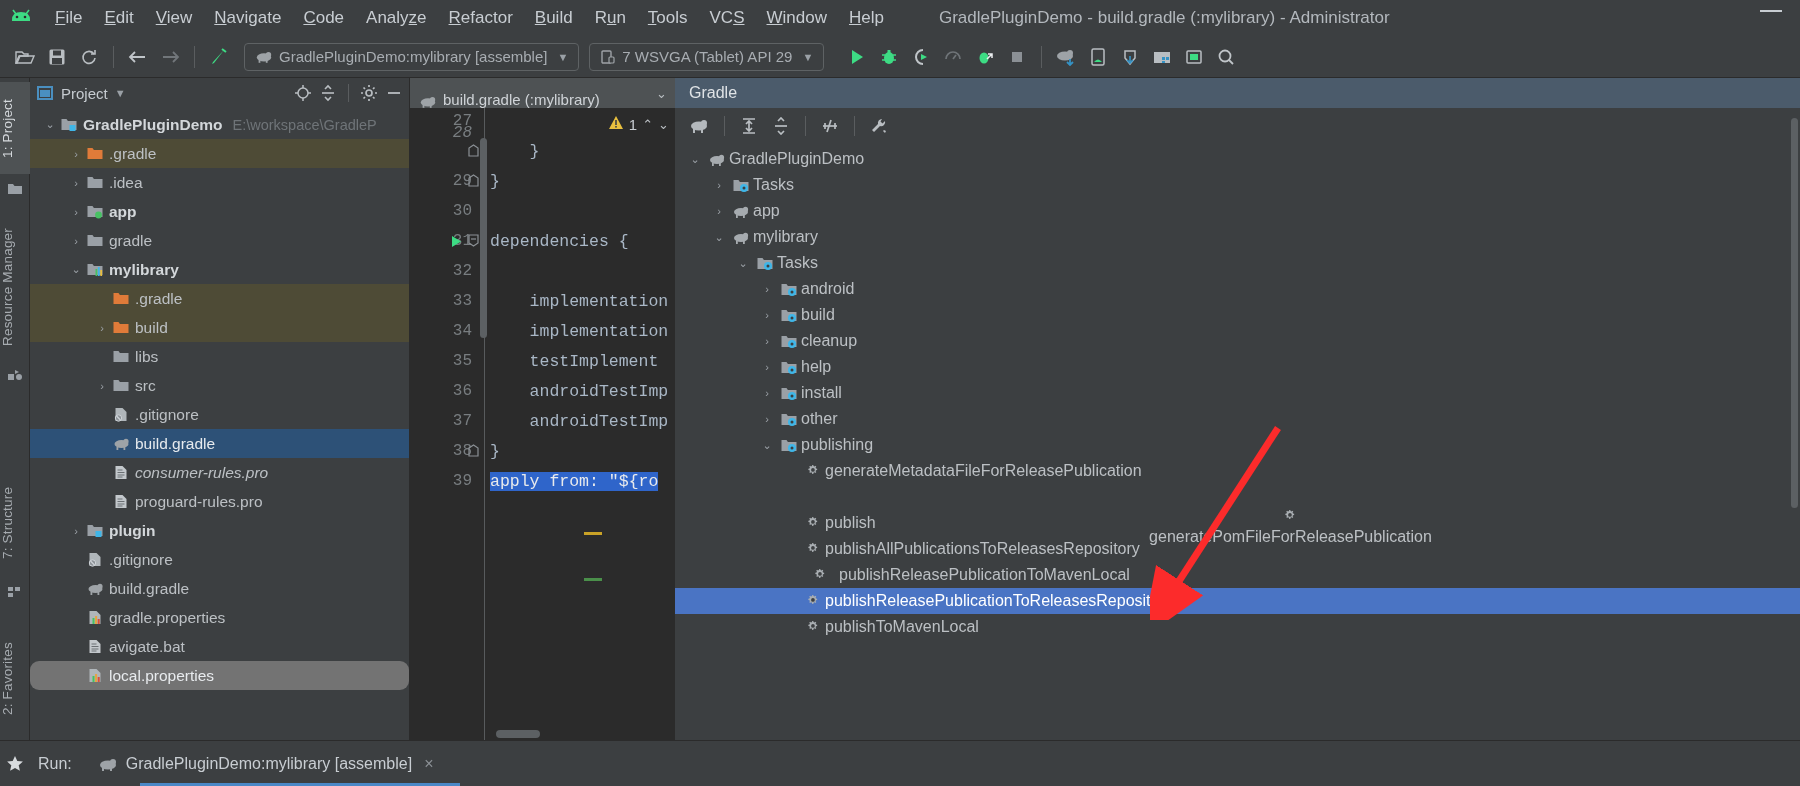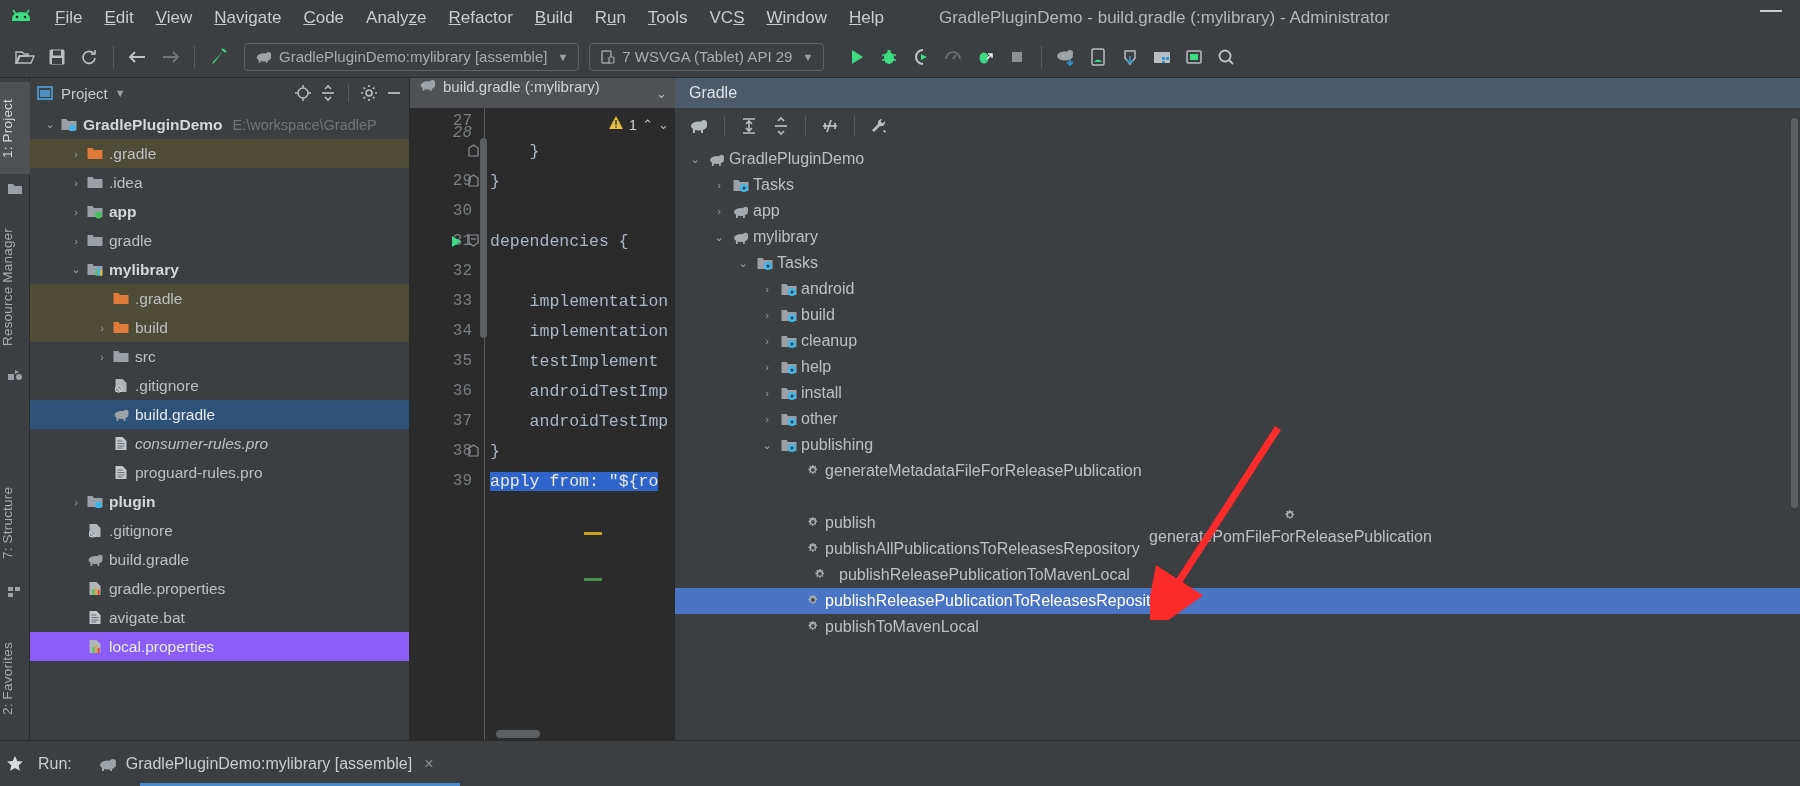--- a/index.html
+++ b/index.html
@@ -86,21 +86,21 @@
   }
   .panel-head .spacer { flex: 1; }
   .ph-icon { width: 18px; height: 18px; display:flex; align-items:center; justify-content:center;}
   .tree { flex: 1; overflow: hidden; padding-top: 2px; font-size: 15.5px; }
   .trow {
     height: 29px; display: flex; align-items: center;
     color: #bcc0c4; white-space: nowrap; padding-right: 6px;
   }
   .trow.hl { background: #4e4b36; }
   .trow.sel { background: #2d5177; color: #e6eaee; }
-  .trow.selgrey { background: #8b5cf6; color: #e8ebee; }
+  .trow.selgrey { background: #737373; color: #e8ebee; border-radius: 9px; }
   .trow .arrow {
     width: 16px; text-align: center; color: #9aa0a6;
     font-size: 11px; flex: 0 0 16px;
   }
   .trow .ico { width: 22px; flex: 0 0 22px; display:flex; align-items:center; justify-content:center;}
   .trow .lbl { padding-left: 3px; }
   .trow .lbl.bold { font-weight: bold; color: #d3d7da; }
   .trow .path { color: #6f7478; margin-left: 10px; font-size: 14.5px;}
   .pscroll {
     position: absolute; right: 2px; top: 40px; width: 7px; height: 390px;
@@ -110,21 +110,21 @@
   
   .editor-col {
     width: 265px; flex: 0 0 265px; background: #2b2b2b;
     display: flex; flex-direction: column; position: relative;
   }
   .ed-tabbar {
     height: 30px; background: #4e5254; display: flex; align-items: center;
     flex: 0 0 30px;
   }
   .ed-tab {
-    height: 30px; background: #4e5254; display: flex; align-items: flex-start;
+    height: 30px; background: #4e5254; display: flex; align-items: flex-end;
     gap: 6px; padding: 0 9px; color: #cfd3d7; font-size: 15px; white-space: nowrap;
   }
   .ed-tabchev { margin-left:auto; color:#b9bec2; padding-right:8px; font-size:13px; }
   .ed-body { flex: 1; position: relative; background: #2b2b2b; overflow: hidden; }
   .warnbar {
     position: absolute; top: 0; right: 0; height: 32px;
     display: flex; align-items: center; gap: 5px; padding-right: 6px;
     color: #c8cdd2; font-size: 15px; z-index: 5;
   }
   .code-area { position: absolute; inset: 0; display: flex; font-family: "Liberation Mono", monospace; }
@@ -497,20 +497,29 @@
           <span class="lbl">.gradle</span>
         </div>
         <div class="trow hl" style="padding-left: 64px;">
           <span class="arrow">›</span>
           <span class="ico">
             <svg width="18" height="15" viewBox="0 0 17 15">
               <path d="M1 2h5l1.4 2H16v9H1z" fill="#e07b39"></path>
             </svg>
           </span>
           <span class="lbl">build</span>
+        </div>
+        <div class="trow" style="padding-left: 64px;">
+          <span class="arrow"></span>
+          <span class="ico">
+            <svg width="18" height="15" viewBox="0 0 17 15">
+              <path d="M1 2h5l1.4 2H16v9H1z" fill="#9aa0a6"></path>
+            </svg>
+          </span>
+          <span class="lbl">libs</span>
         </div>
         <div class="trow" style="padding-left: 64px;">
           <span class="arrow">›</span>
           <span class="ico">
             <svg width="18" height="15" viewBox="0 0 17 15">
               <path d="M1 2h5l1.4 2H16v9H1z" fill="#9aa0a6"></path>
             </svg>
           </span>
           <span class="lbl">src</span>
         </div>

